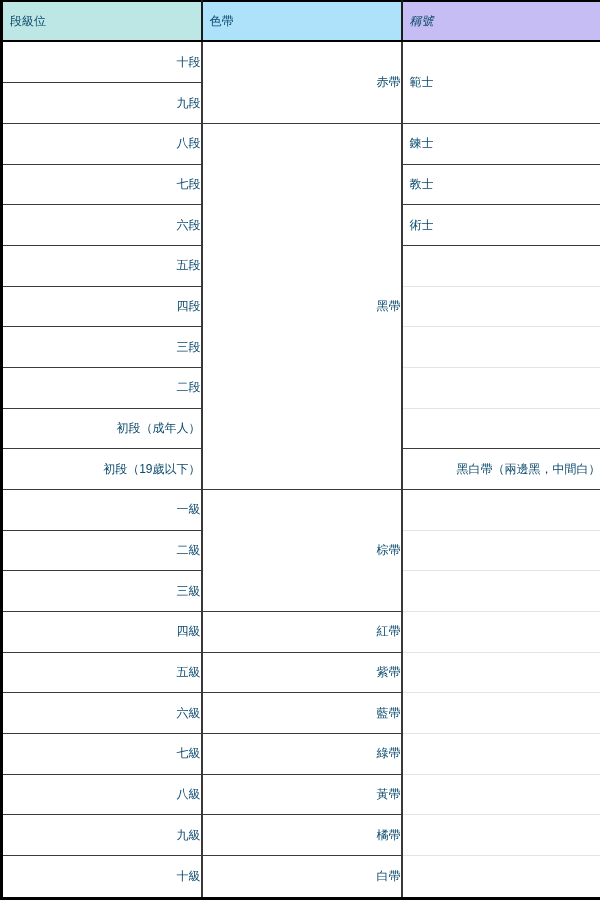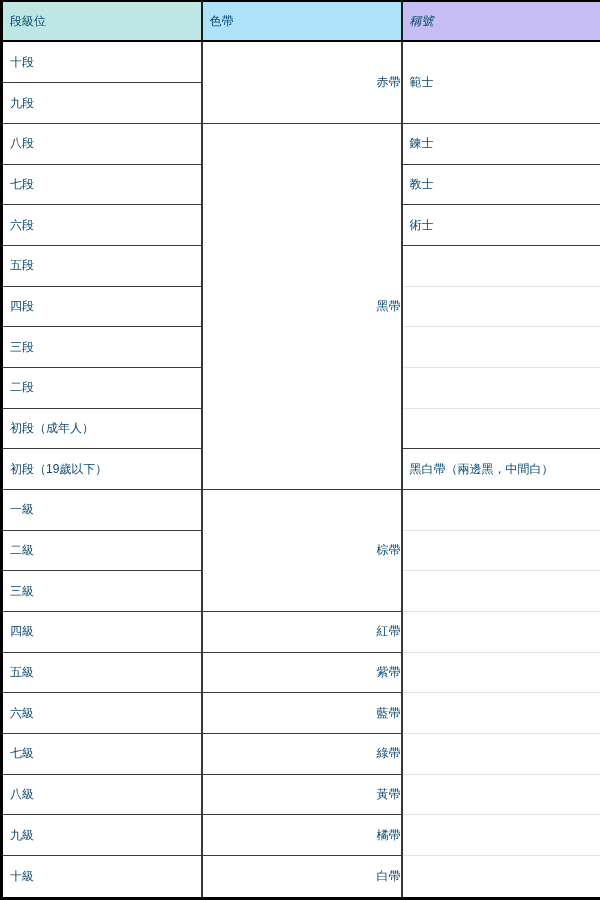--- a/index.html
+++ b/index.html
@@ -26,29 +26,29 @@
   }
   th {
     height: 40px;
     text-align: left;
     padding-left: 7px;
     border-left: 2px solid #1b1b1b;
     border-bottom: 2px solid #000;
   }
   td { border-left: 2px solid #383838; }
   td.rank {
-    text-align: left;
+    text-align: right;
     padding-left: 7px;
     border-bottom: 1.5px solid #3b3b3b;
   }
   td.belt {
     text-align: right;
     border-bottom: 1.5px solid #3b3b3b;
   }
-  td.belt.belt-left { text-align: left; padding-left: 7px; }
+  td.belt.belt-left { text-align: right; padding-left: 7px; }
   td.title { text-align: left; padding-left: 7px; }
   td.bb-dark  { border-bottom: 1.5px solid #3b3b3b; }
   td.bb-light { border-bottom: 1px solid #e4e4e4; }
 </style>
 </head>
 <body>
 
 <table class="rank-table">
   <colgroup>
       <col>

